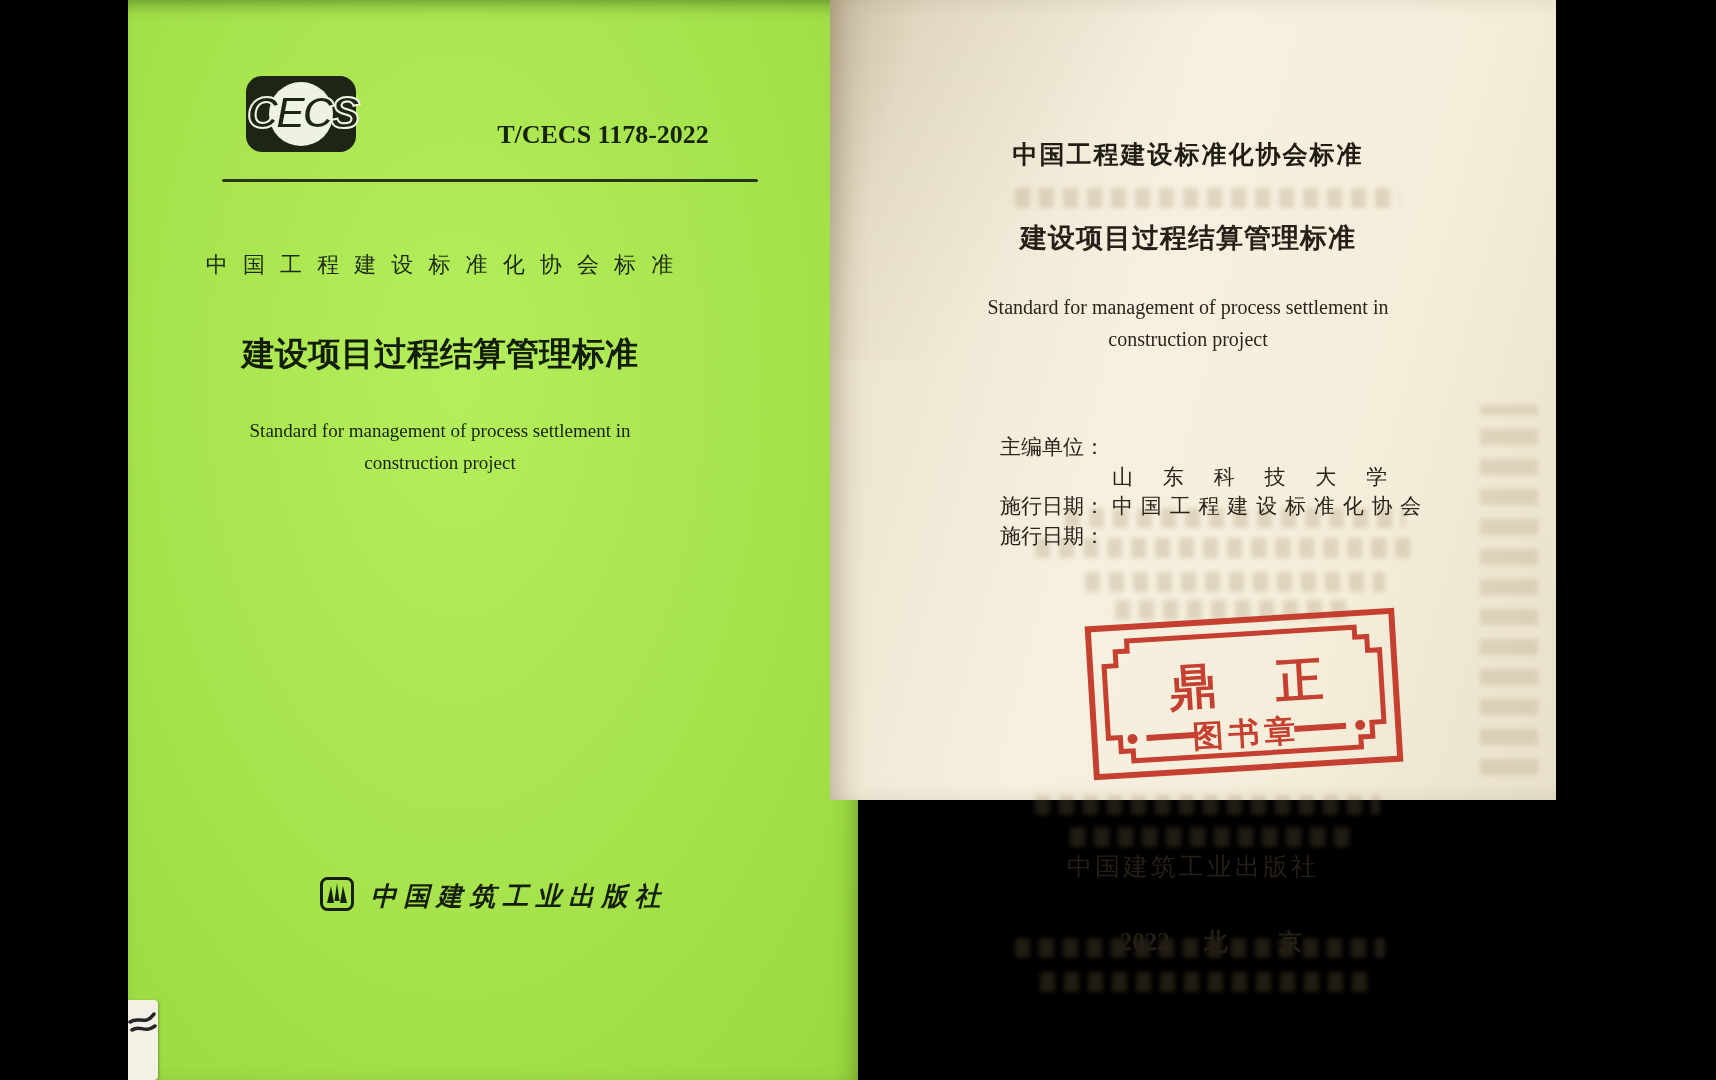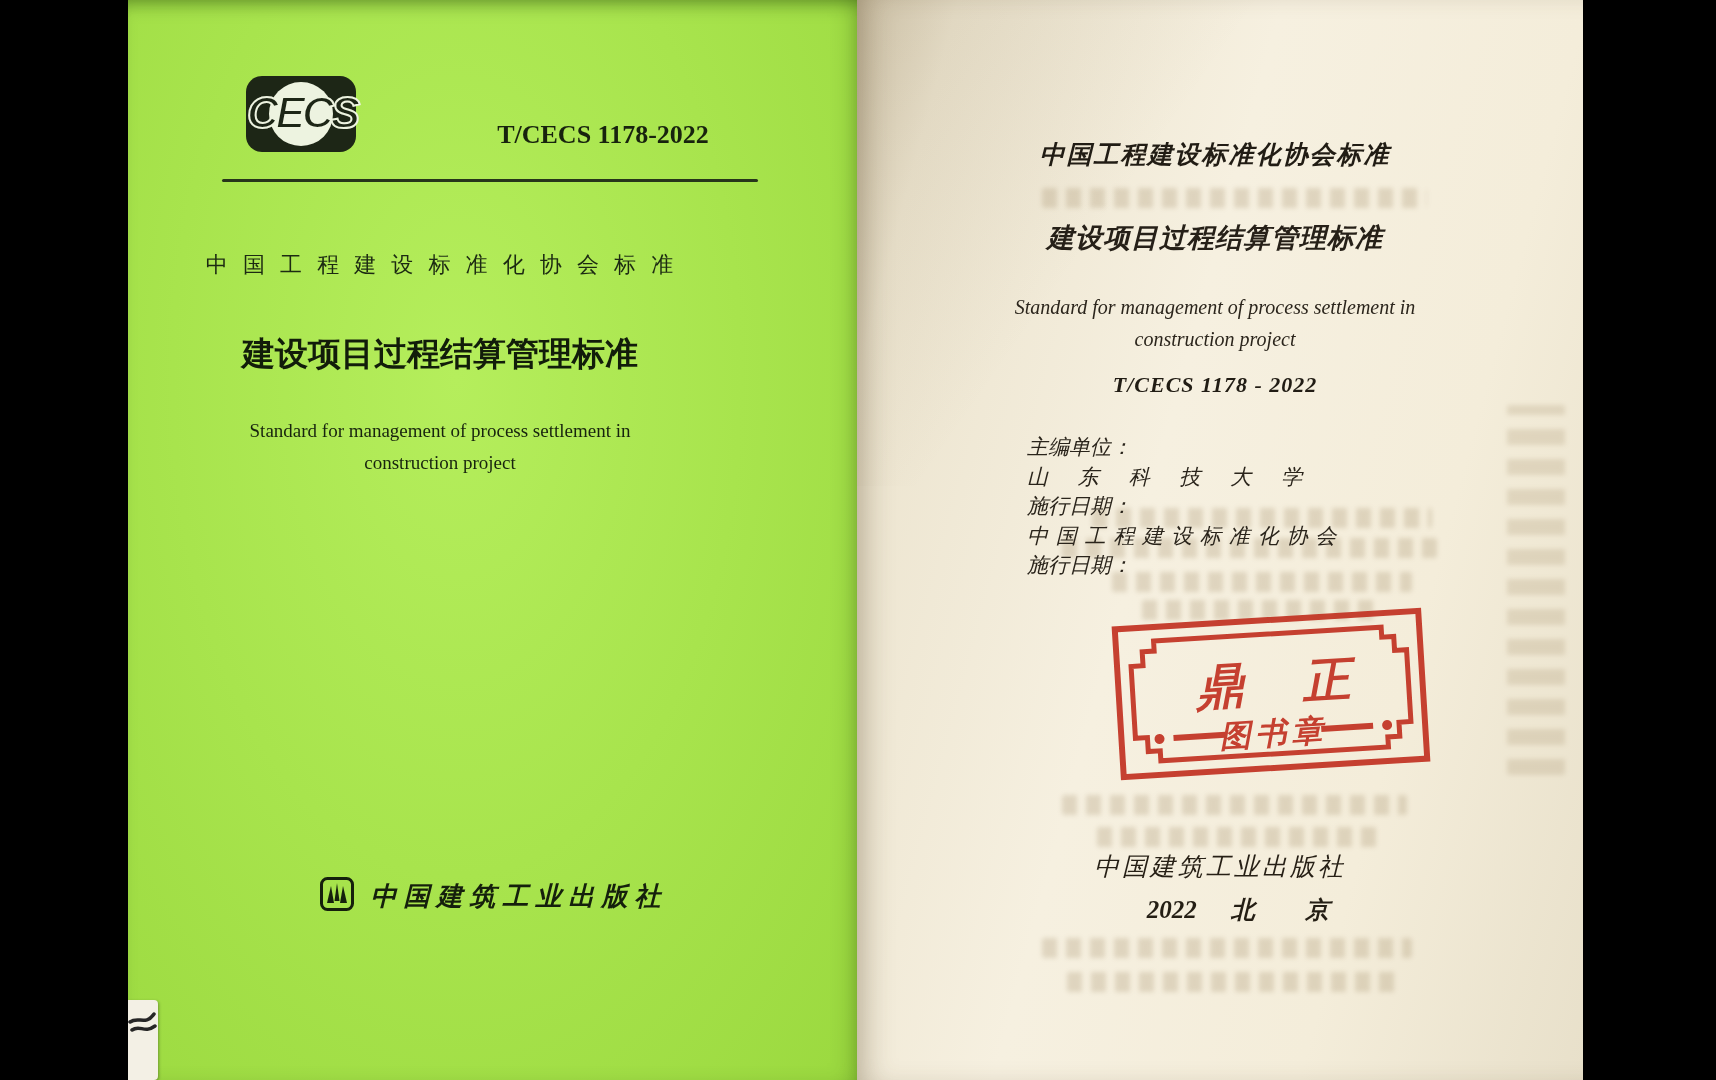--- a/index.html
+++ b/index.html
@@ -30,55 +30,55 @@
     font-family:"Liberation Serif","DejaVu Serif",serif;font-size:19px;color:#17230e;}
   #cover-en1{top:420px;} #cover-en2{top:452px;}
   #cover-pub{left:0;top:876px;width:730px;display:flex;justify-content:center;
     align-items:center;gap:16px;}
   #cover-pub-text{font-family:"Liberation Serif","DejaVu Serif",serif;font-style:italic;
     font-weight:bold;font-size:26px;letter-spacing:7px;color:#15200c;}
   #spine-label{left:0;top:1000px;width:30px;height:80px;background:#f3f0e5;
     border-radius:0 4px 4px 0;box-shadow:1px 1px 3px rgba(0,0,0,.3);}
 
   
-  #page{left:857px;top:0;width:726px;height:1080px;
+  #page{left:830px;top:0;width:726px;height:800px;
     background:linear-gradient(105deg,#d6cbb2 0%,#ece4cf 10%,#f6f0e0 42%,#f4edda 72%,#e8e0ca 100%);
-    box-shadow:inset 20px 0 30px -14px rgba(90,70,40,.38);font-style:italic;}
+    box-shadow:inset 20px 0 30px -14px rgba(90,70,40,.38);}
   #page::before{content:"";position:absolute;left:0;top:0;width:100%;height:45%;
     background:linear-gradient(125deg, rgba(110,90,55,.12) 0%, rgba(110,90,55,0) 38%);}
   #page-assoc{left:0;top:138px;width:716px;text-align:center;
     font-size:25px;font-weight:bold;color:#211c14;letter-spacing:2px;}
   #page-title{left:0;top:220px;width:716px;text-align:center;
     font-size:27px;font-weight:bold;color:#262018;letter-spacing:1px;}
   .page-en{left:0;width:716px;text-align:center;
     font-family:"Liberation Serif","DejaVu Serif",serif;font-size:20px;color:#2b251c;}
   #page-en1{top:296px;} #page-en2{top:328px;}
   #page-stdno{left:0;top:372px;width:716px;text-align:center;
     font-family:"Liberation Serif","DejaVu Serif",serif;font-weight:bold;
     font-size:22px;color:#211c14;letter-spacing:1px;}
   #info{left:170px;top:432px;width:410px;font-size:21px;color:#2a241b;}
-  .info-row{display:flex;line-height:29.5px;white-space:nowrap;flex-direction:column;}
+  .info-row{display:flex;line-height:29.5px;white-space:nowrap;}
   .info-label{width:112px;flex:0 0 auto;letter-spacing:0px;}
   .info-spacer{width:112px;flex:0 0 auto;}
   #chief-2{word-spacing:24px;}
   #approve-value{word-spacing:2px;}
   #date-value{word-spacing:12px;}
 
   
   #stamp{left:258px;top:616px;width:312px;height:156px;
     transform:rotate(-3.5deg);opacity:.92;}
   #stamp svg{display:block;}
 
   #page-pub{left:0;top:850px;width:726px;text-align:center;
     font-size:25px;color:#261f15;letter-spacing:3px;}
   #page-year-row{left:0;top:894px;width:726px;display:flex;justify-content:center;
     align-items:baseline;gap:34px;}
   #page-year{font-family:"Liberation Serif","DejaVu Serif",serif;font-weight:bold;
     font-size:25px;color:#241e14;margin-left:36px;}
-  #page-city{font-size:24px;font-weight:bold;color:#241e14;word-spacing:44px;}
+  #page-city{font-size:24px;font-weight:bold;color:#241e14;word-spacing:44px;margin-top:32px;}
 
   
   .ghost{position:absolute;height:20px;border-radius:3px;filter:blur(2.6px);opacity:.42;
     background:repeating-linear-gradient(90deg, rgba(148,124,84,.55) 0 15px, rgba(148,124,84,0) 15px 24px);}
   .ghost-col{position:absolute;border-radius:3px;filter:blur(2.6px);opacity:.38;
     background:repeating-linear-gradient(0deg, rgba(148,124,84,.5) 0 16px, rgba(148,124,84,0) 16px 30px);}
 </style>
 </head>
 <body>
 
@@ -135,21 +135,20 @@
     <div class="ghost" style="left:210px;top:972px;width:330px;"></div>
     <div class="ghost-col" style="left:650px;top:405px;width:58px;height:370px;"></div>
 
     <div id="page-assoc" class="abs">中国工程建设标准化协会标准</div>
 
     <div id="page-title" class="abs">建设项目过程结算管理标准</div>
 
     <div id="page-en1" class="abs page-en">Standard for management of process settlement in</div>
     <div id="page-en2" class="abs page-en">construction project</div>
 
-    <div id="page-stdno" class="abs">T/CECS 1178 - 2022</div>
 
     <div id="info" class="abs">
       <div class="info-row">
         <span class="info-label">主编单位：</span>
       </div>
       <div class="info-row">
         <span class="info-spacer"></span>
         <span id="chief-2">山 东 科 技 大 学</span>
       </div>
       <div class="info-row">

